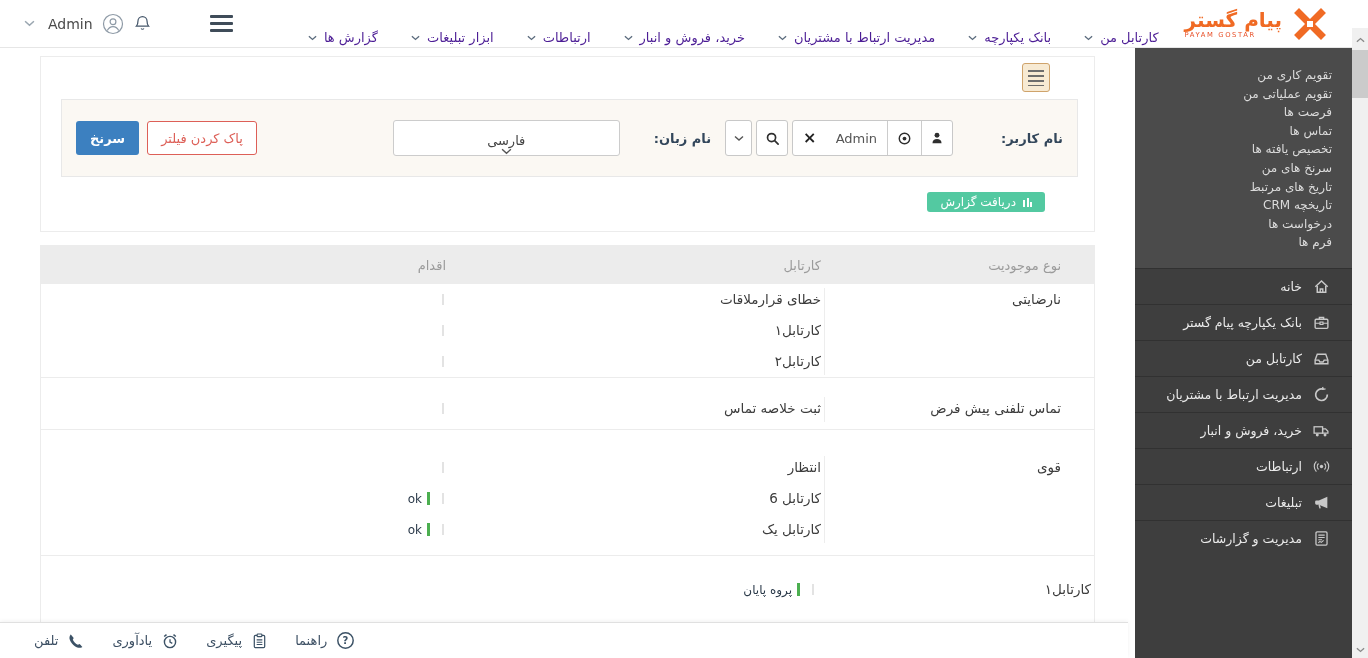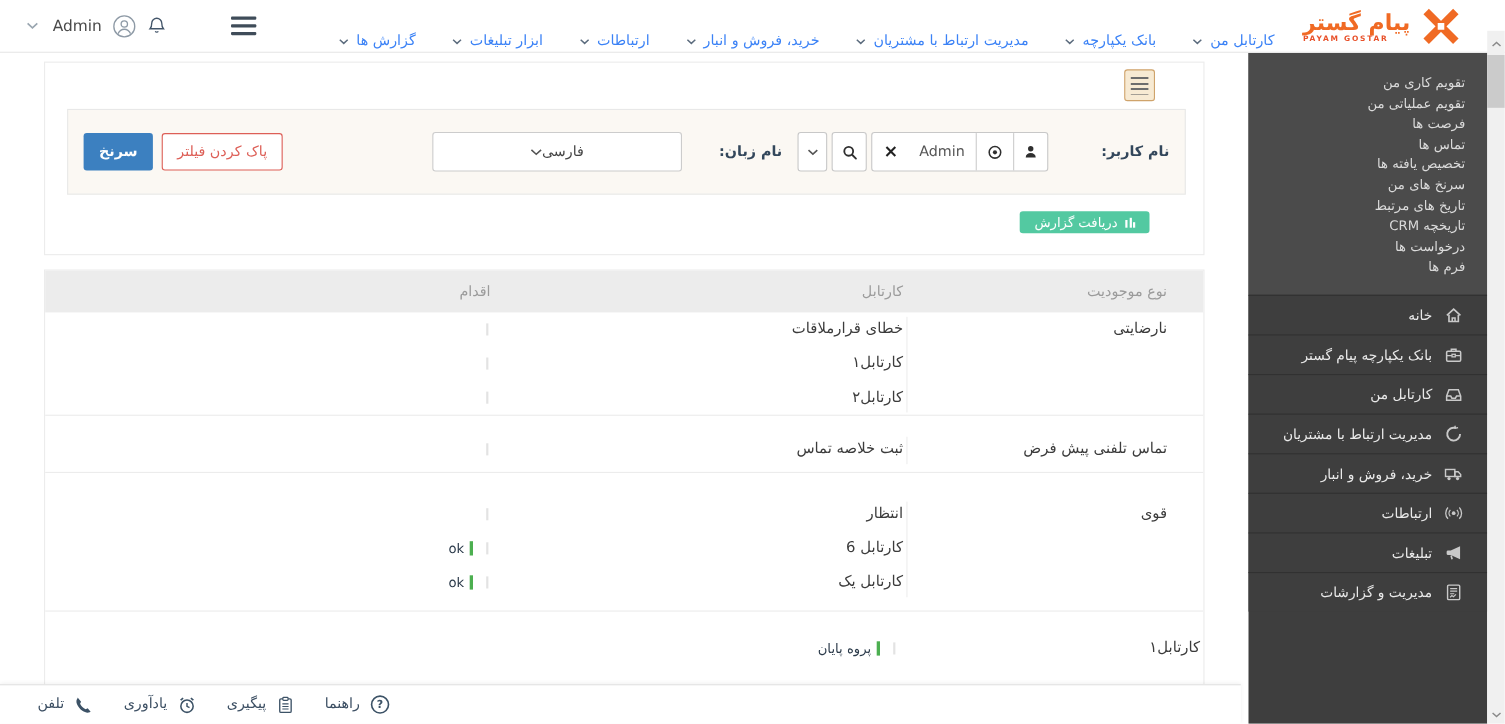--- a/index.html
+++ b/index.html
@@ -5,23 +5,23 @@
   * { margin:0; padding:0; box-sizing:border-box; }
   body { font-family:"DejaVu Sans","Liberation Sans",sans-serif; background:#fff; }
   .screen { position:relative; width:1368px; height:658px; overflow:hidden; direction:rtl; background:#fff; }
 
   
   .topbar { position:absolute; top:0; left:0; width:1368px; height:48px; background:#fff;
     border-bottom:1px solid #e6e6e6; display:flex; align-items:center; padding:0 38px 0 24px; z-index:30; }
   .logo { display:flex; align-items:center; gap:8px; flex:0 0 auto; cursor:pointer; }
   .logo-text { direction:ltr; text-align:left; display:flex; flex-direction:column; }
   .logo-title { color:#f06a24; font-size:20px; font-weight:bold; line-height:22px; }
-  .logo-sub { color:#e8512a; font-size:6.8px; letter-spacing:1.6px; font-weight:bold; }
+  .logo-sub { color:#e8512a; font-size:6.8px; letter-spacing:1.6px; font-weight:normal; }
   .topnav { display:flex; align-items:center; gap:33px; margin-inline-start:26px; }
-  .nav-item { display:flex; align-items:center; gap:7px; font-size:13px; color:#3b82f6; cursor:pointer; white-space:nowrap;margin-top:28px; }
+  .nav-item { display:flex; align-items:center; gap:7px; font-size:13px; color:#4c1d95; cursor:pointer; white-space:nowrap;margin-top:28px; }
   .nav-chev svg { display:block; color:#5c6c7e; }
   .tb-spacer { flex:1; }
   .hamburger { display:flex; flex-direction:column; gap:4px; cursor:pointer; padding:4px 2px; }
   .hamburger i { display:block; width:23px; height:3px; background:#3f4c59; border-radius:1px; }
   .tb-bell { margin-inline-start:56px; color:#44566a; cursor:pointer; }
   .tb-avatar { margin-inline-start:9px; color:#8e9aa6; cursor:pointer; }
   .tb-admin { margin-inline-start:9px; font-size:14px; color:#4a4a4a; cursor:pointer; }
   .tb-chev { margin-inline-start:13px; color:#9aa6b0; cursor:pointer; }
   .icon svg { display:block; }
 
@@ -58,21 +58,21 @@
   .ucell { display:flex; align-items:center; justify-content:center; height:100%; color:#2f2f2f; }
   .ucell-person { width:31px; border-inline-end:1px solid #ccc; }
   .ucell-target { width:34px; border-inline-end:1px solid #ccc; }
   .ucell-value { flex:1; justify-content:space-between; padding:0 10px; }
   .uvalue { font-size:13px; color:#555; direction:ltr; }
   .uclear { font-weight:bold; font-size:16px; color:#222; line-height:1; cursor:pointer; }
   .ubox-sq { width:32px; justify-content:center; cursor:pointer; color:#2f2f2f; }
   .ubox-chev { width:27px; justify-content:center; cursor:pointer; color:#555; }
   .lang-label { margin-inline-start:14px; }
   .select { width:227px; height:36px; background:#fff; border:1px solid #ccc; border-radius:3px;
-    margin-inline-start:34px; display:flex; align-items:center; justify-content:center; padding:0 13px; cursor:pointer; }
+    margin-inline-start:34px; display:flex; align-items:center; justify-content:flex-end; padding:0 13px; cursor:pointer;flex-direction:column; }
   .select-value { font-size:13px; color:#444; }
   .select .icon { color:#555; }
   .btn { border:none; border-radius:3px; font-family:inherit; cursor:pointer; }
   .btn-clear { margin-inline-start:auto; height:34px; padding:0 13px; background:#fff;
     border:1px solid #dd5f57; color:#dd5f57; font-size:13px; border-radius:3px; cursor:pointer; font-family:inherit; }
   .btn-search { margin-inline-start:8px; height:34px; padding:0 14px; background:#3c80c0; color:#fff;
     font-size:13px; font-weight:bold; }
   .btn-report { position:absolute; right:49px; top:135px; height:20px; padding:0 13px; background:#53c9a1;
     color:#fff; font-size:12px; display:flex; align-items:center; gap:7px; }
   .chart-bars { display:flex; align-items:flex-end; gap:1.5px; height:10px; }

